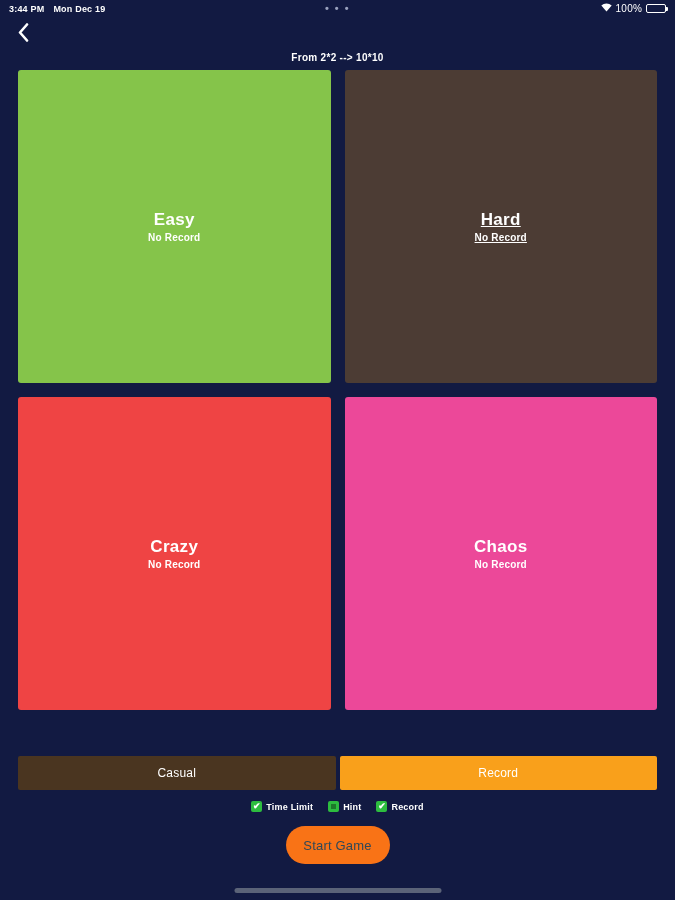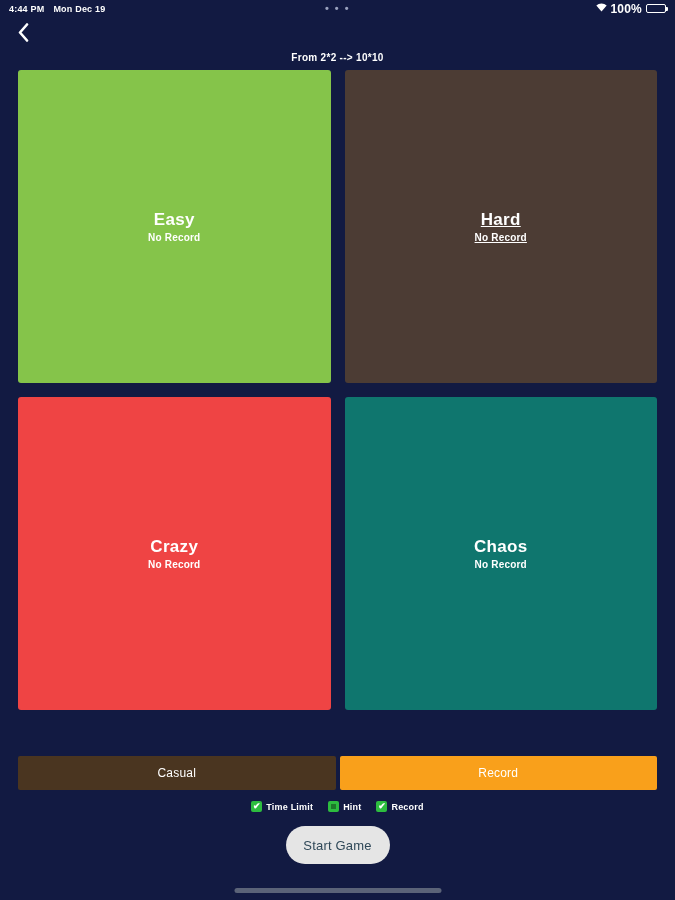--- a/index.html
+++ b/index.html
@@ -44,21 +44,21 @@
     pointer-events: none;
   }
 
   .status-right {
     margin-left: auto;
     display: flex;
     align-items: center;
     gap: 4px;
   }
   .wifi-icon { display: block; }
-  .battery-pct { font-size: 12px; font-weight: bold; }
+  .battery-pct { font-size: 10px; font-weight: normal; }
   .battery-icon {
     width: 20px; height: 9px;
     border: 1px solid #ffffff;
     border-radius: 2px;
     position: relative;
     padding: 1px;
   }
   .battery-icon::after {
     content: "";
     position: absolute;
@@ -195,21 +195,21 @@
   
   .start-wrap {
     display: flex;
     justify-content: center;
     margin-top: 14px;
   }
   .start-button {
     width: 104px;
     height: 38px;
     border-radius: 19px;
-    background: #e5e5e5;
+    background: #f97316;
     display: flex;
     align-items: center;
     justify-content: center;
     font-size: 13px;
     color: #2f4858;
     cursor: pointer;
     letter-spacing: 0.2px;
   }
 
   
@@ -222,21 +222,21 @@
     height: 5px;
     border-radius: 3px;
     background: #5b6378;
   }
 </style>
 </head>
 <body>
 
 <div class="status-bar">
   <div class="status-left">
-    <span class="status-time">4:44 PM</span>
+    <span class="status-time">3:44 PM</span>
     <span class="status-date">Mon Dec 19</span>
   </div>
   <div class="status-center">• • •</div>
   <div class="status-right">
     <span class="wifi-icon">
       <svg width="11" height="9" viewBox="0 0 11 9">
         <path d="M5.5 8.6 L0.3 2.6 A7.6 7.6 0 0 1 10.7 2.6 Z" fill="#ffffff"></path>
       </svg>
     </span>
     <span class="battery-pct">100%</span>
@@ -268,21 +268,21 @@
   <div class="tile" style="background:#4c3c34;text-decoration:underline;">
     <div class="tile-title">Hard</div>
     <div class="tile-record">No Record</div>
   </div>
 
   <div class="tile" style="background:#ef4444;">
     <div class="tile-title">Crazy</div>
     <div class="tile-record">No Record</div>
   </div>
 
-  <div class="tile" style="background:#0f766e;">
+  <div class="tile" style="background:#ec4899;">
     <div class="tile-title">Chaos</div>
     <div class="tile-record">No Record</div>
   </div>
 
 </div>
 
 <div class="mode-row">
   <div class="mode-button" style="background:#4a3520;">Casual</div>
   <div class="mode-button" style="background:#f9a01b;">Record</div>
 </div>

